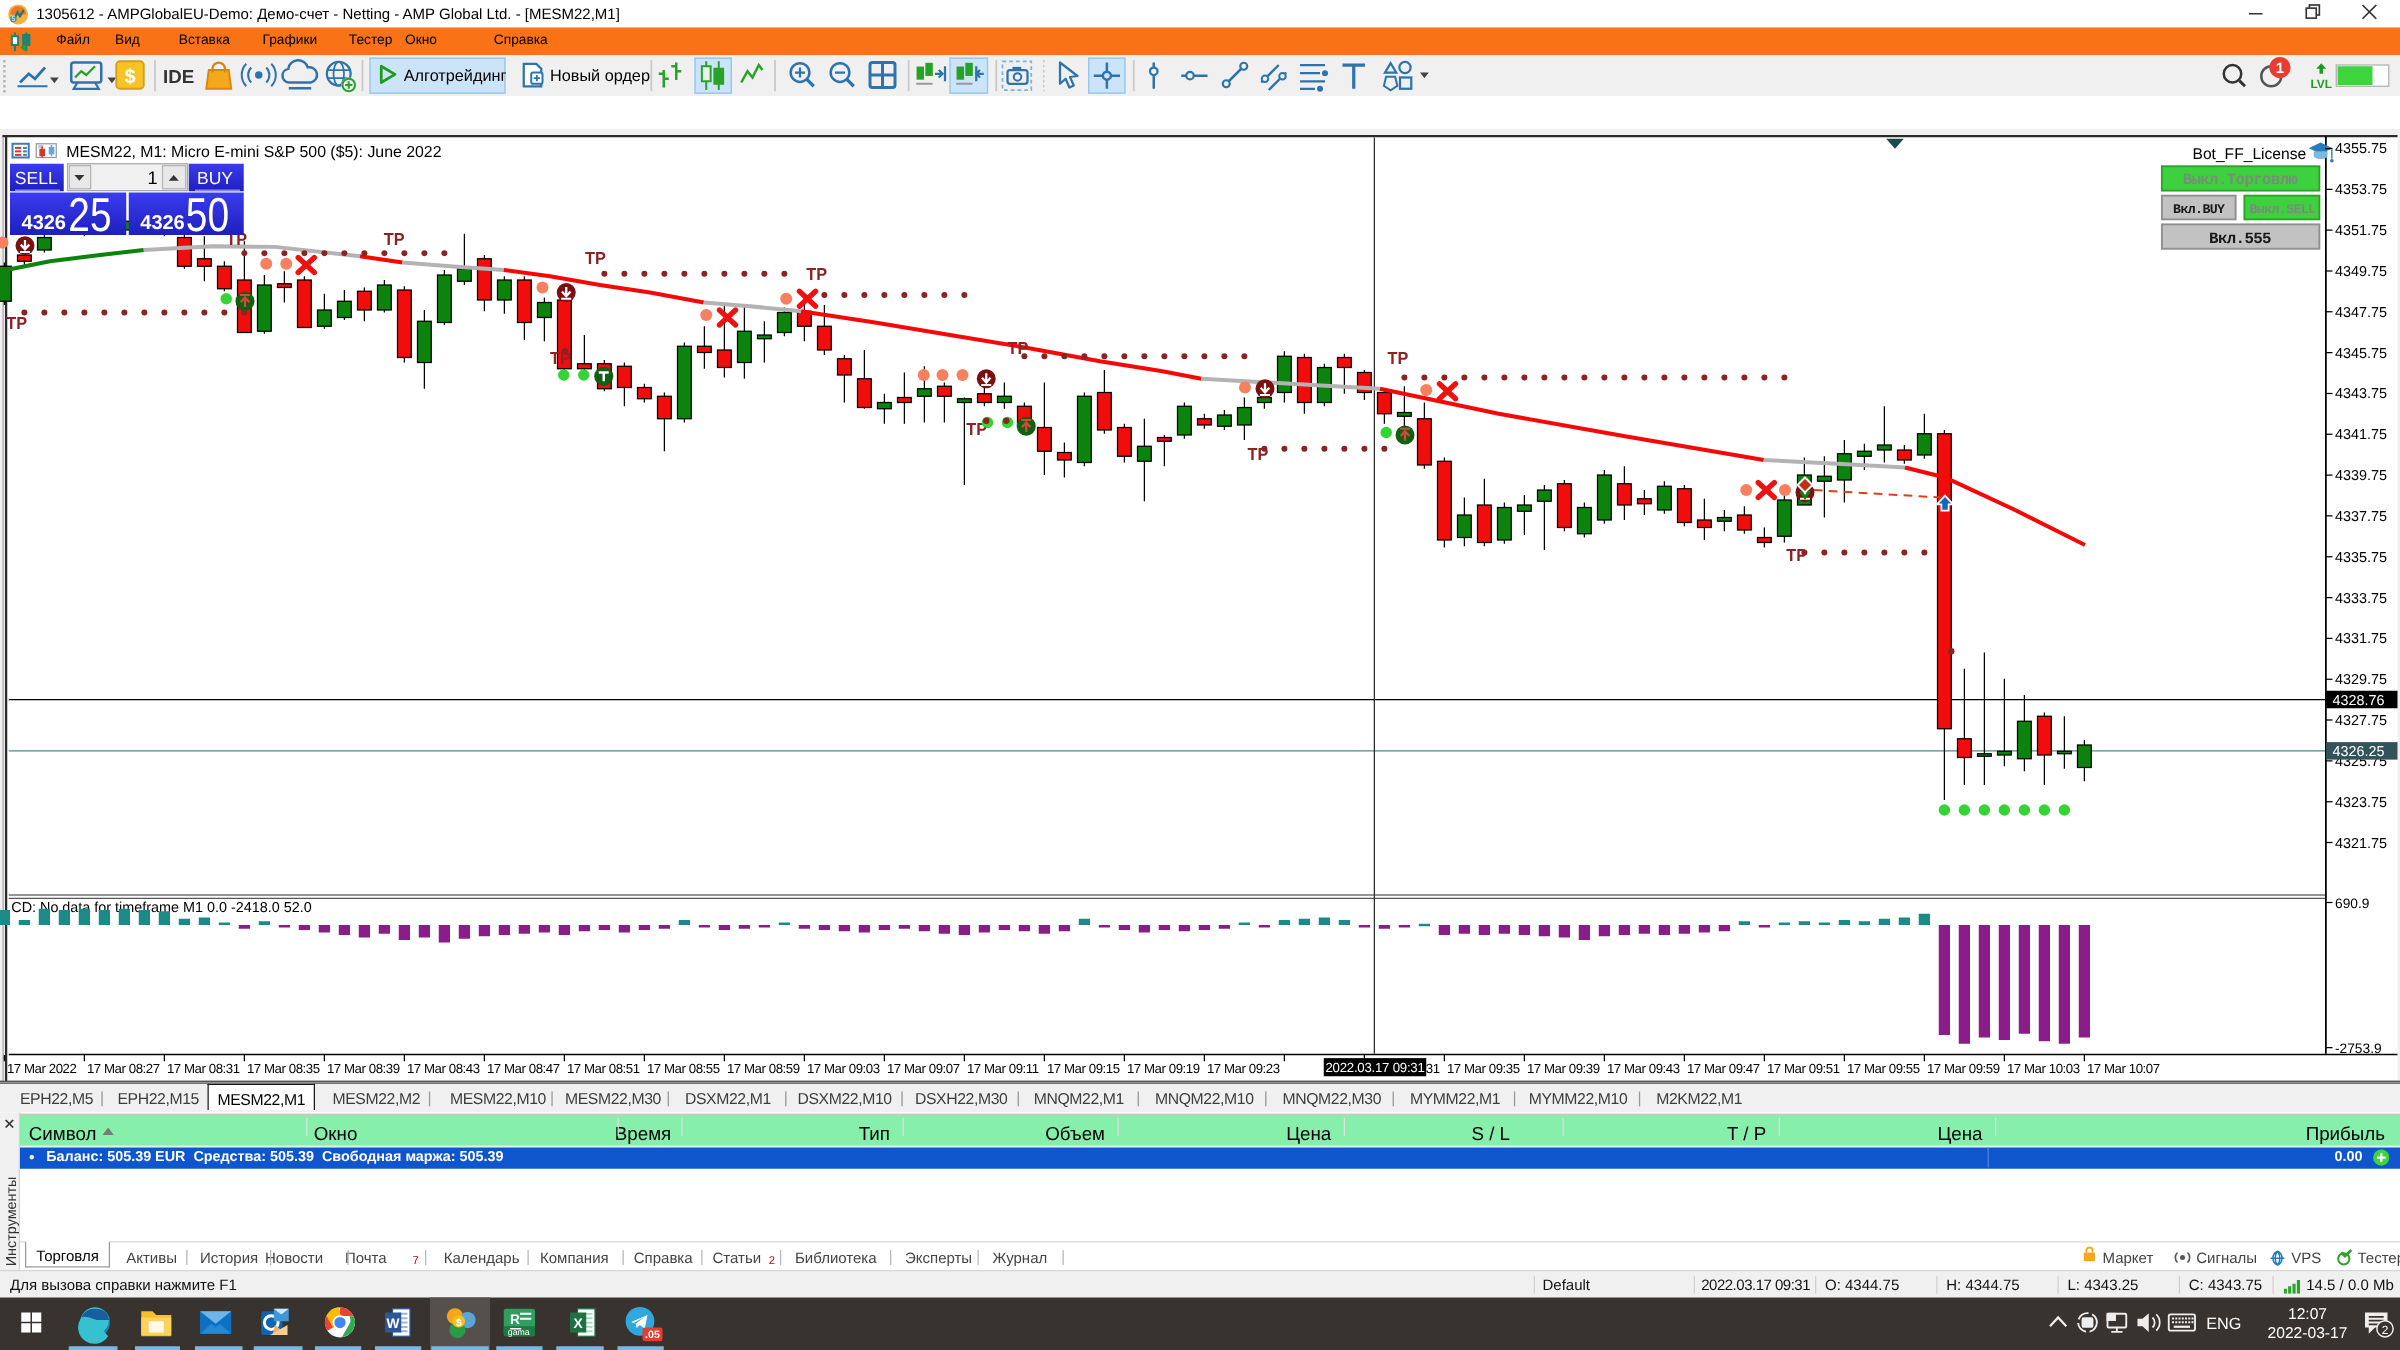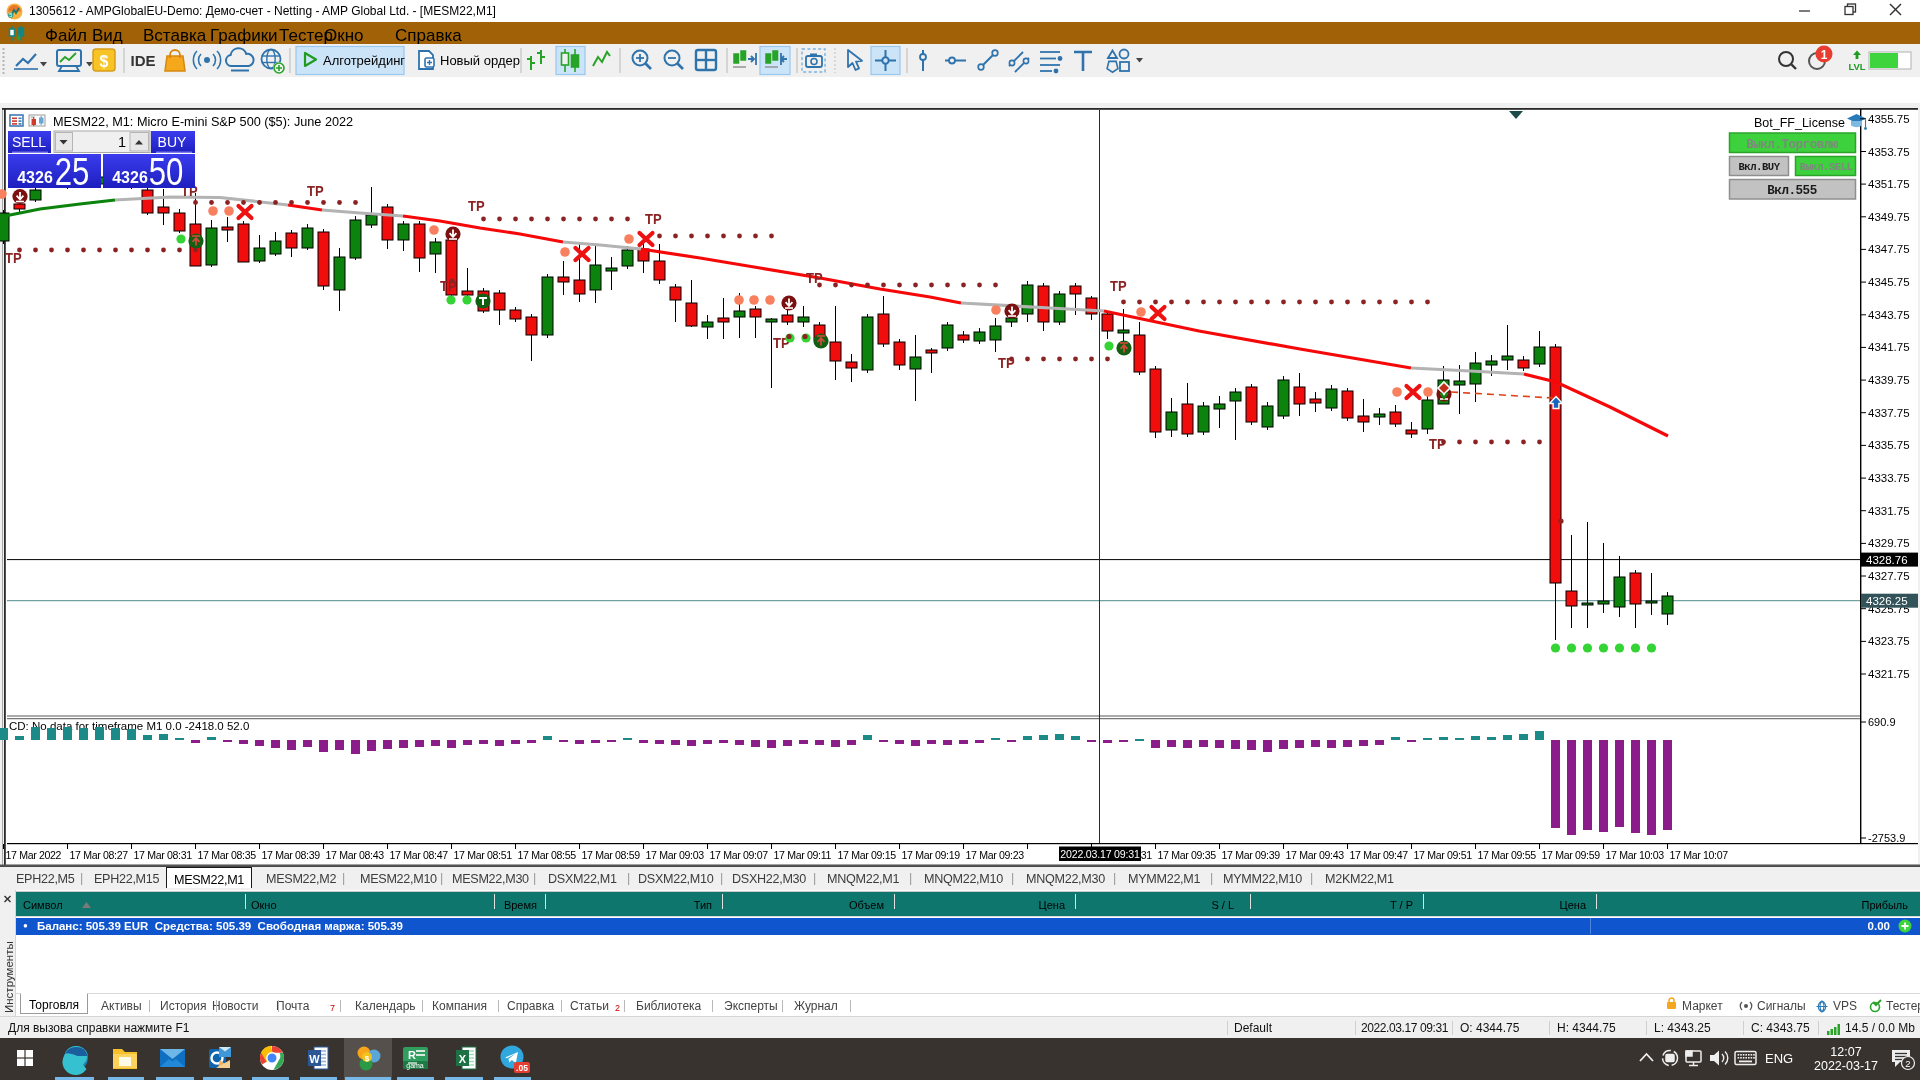--- a/index.html
+++ b/index.html
@@ -1,29 +1,29 @@
 <!DOCTYPE html>
 <html><head><meta charset="utf-8"><style>
 *{margin:0;padding:0;box-sizing:border-box}
 html,body{width:1920px;height:1080px;overflow:hidden;font-family:"Liberation Sans",sans-serif;background:#fff}
 .abs{position:absolute}
 #page{position:relative;width:1584px;height:1080px}
 #titlebar{left:0;top:0;width:1920px;height:22px;background:#fff;font-size:12px;color:#000}
 #titlebar .txt{position:absolute;left:29px;top:4px}
-#menubar{left:0;top:22px;width:1920px;height:22px;background:#a16207;font-size:17px}
+#menubar{left:0;top:22px;width:1920px;height:22px;background:#f97316;font-size:11px}
 #menubar span.mi{position:absolute;top:4px}
 #tfbar{left:0;top:77px;width:1920px;height:26px;background:#f0f0f0;border-top:1px solid #e3e3e3}
 .tf{position:absolute;top:1px;width:31px;height:24px;text-align:center;font-size:12.5px;font-weight:bold;color:#1c62a5;padding-top:3px}
 .tf.on{background:#cce4f7;border:1px solid #98c7ef;padding-top:2px}
 #tabsbar{left:0;top:866px;width:1920px;height:24px;background:#f0f0f0;font-size:12.6px;letter-spacing:-0.3px;border-top:1.5px solid #4a4a4a}
 #tabsbar span{position:absolute;top:5px;color:#3c3c3c}
 #tabsbar i{position:absolute;top:4px;color:#999;font-style:normal}
 .ctab.on{position:absolute;left:166px;top:0px;width:86px;height:21px;background:#fff;border:1.6px solid #1a1a1a;border-bottom:none;text-align:center;color:#000;padding-top:5px;z-index:2}
 #toolbox{left:0;top:890px;width:1920px;height:126px;background:#fff}
-#tbhead{position:absolute;left:16px;top:1px;width:1904px;height:26px;background:#0f766e;border-top:1px solid #c8c8c8;border-bottom:1px solid #d9d9d9;font-size:11px;color:#000}
+#tbhead{position:absolute;left:16px;top:1px;width:1904px;height:26px;background:#86efac;border-top:1px solid #c8c8c8;border-bottom:1px solid #d9d9d9;font-size:15px;color:#000}
 #tbhead span{position:absolute;top:7px}
 #bluerow{position:absolute;left:16px;top:28px;width:1904px;height:17px;background:#0f55cd;color:#fff;font-size:11.5px;font-weight:bold}
 #tbtabs{position:absolute;left:16px;top:103px;width:1904px;height:28px;font-size:12px;color:#444}
 #tbtabs span{position:absolute;top:6px}
 #statusbar{left:0;top:1016px;width:1920px;height:22px;background:#f0f0f0;border-top:1px solid #d5d5d5;font-size:12px;color:#111}
 #statusbar span{position:absolute;top:4px}
 #taskbar{left:0;top:1038px;width:1920px;height:42px;background:#38332f}
 .wbtn{position:absolute;top:0;width:30px;height:22px;color:#444;text-align:center;font-size:13px;padding-top:3px}
 </style></head><body>
 <div id="page">
@@ -930,21 +930,21 @@
           </g>
           <text x="-123" y="13" transform="rotate(-90)" font-size="11.5" fill="#333">Инструменты</text>
         </svg></div>
 <div id="tbhead">
 <span style="left:7px">Символ</span>
 <span style="left:235px">Окно</span>
 <span style="right:1383px">Время</span>
 <span style="right:1208px">Тип</span>
 <span style="right:1036px">Объем</span>
 <span style="right:855px">Цена</span>
-<span style="right:686px">S / L</span>
+<span style="right:712px">S / L</span>
 <span style="right:507px">T / P</span>
 <span style="right:334px">Цена</span>
 <span style="right:12px">Прибыль</span>
 <svg class="abs" style="left:66px;top:10px" width="9" height="7">
           <path d="M 4.5 0 L 9 6 L 0 6 Z" fill="#7a7a7a"></path>
         </svg>
 <div class="abs" style="left:229px;top:2px;width:1px;height:15px;background:#e0e0e0"></div>
 <div class="abs" style="left:478px;top:2px;width:1px;height:15px;background:#e0e0e0"></div>
 <div class="abs" style="left:529px;top:2px;width:1px;height:15px;background:#e0e0e0"></div>
 <div class="abs" style="left:706px;top:2px;width:1px;height:15px;background:#e0e0e0"></div>

